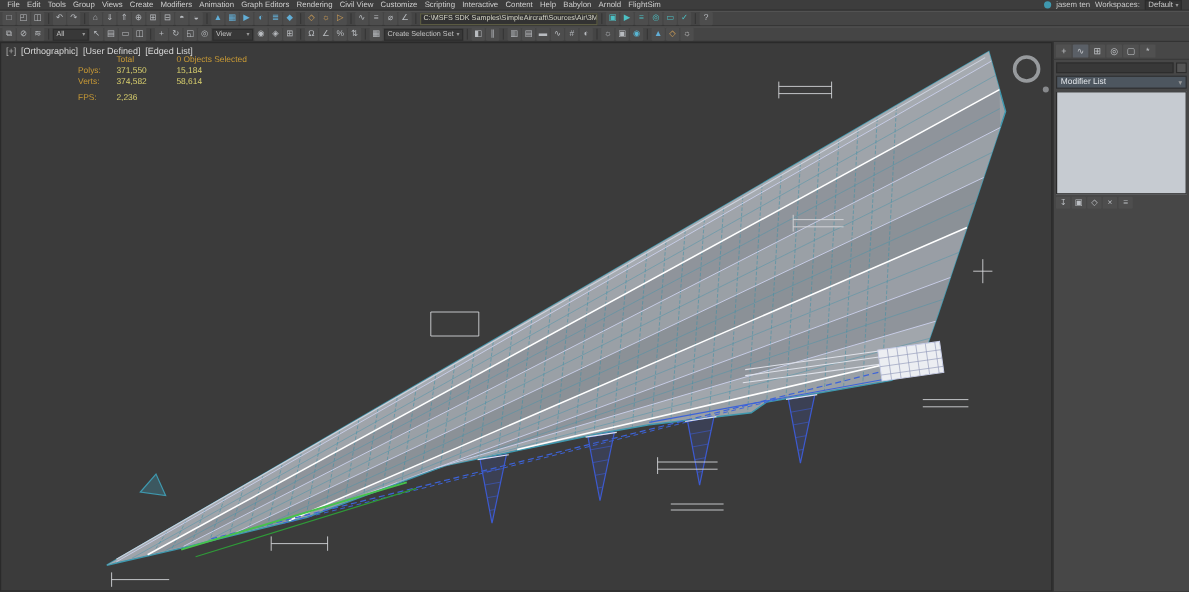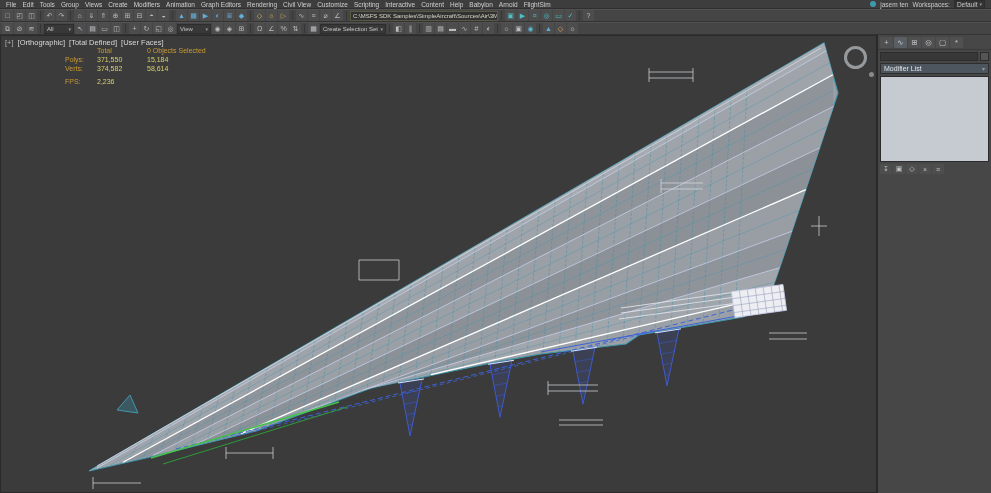--- a/index.html
+++ b/index.html
@@ -326,22 +326,22 @@
           <line x1="660" y1="143" x2="660" y2="157" stroke="#d8dade" stroke-width="0.8" opacity="0.9"></line>
           <line x1="768" y1="297" x2="806" y2="297" stroke="#d8dade" stroke-width="0.8" opacity="0.9"></line>
           <line x1="768" y1="303" x2="806" y2="303" stroke="#d8dade" stroke-width="0.8" opacity="0.9"></line>
           <line x1="818" y1="180" x2="818" y2="200" stroke="#d8dade" stroke-width="0.8" opacity="0.9"></line>
           <line x1="810" y1="190" x2="826" y2="190" stroke="#d8dade" stroke-width="0.8" opacity="0.9"></line>
         </svg>
 
       <div class="vplabel">
         <span class="dim">[+]</span>
         <span>[Orthographic]</span>
-        <span>[Total Defined]</span>
-        <span>[User Faces]</span>
+        <span>[User Defined]</span>
+        <span>[Edged List]</span>
       </div>
 
       <div class="stats">
         <div class="srow">
           <span></span>
           <span class="hdr">Total</span>
           <span class="hdr">0 Objects Selected</span>
         </div>
         <div class="srow">
           <span class="lbl">Polys:</span>

